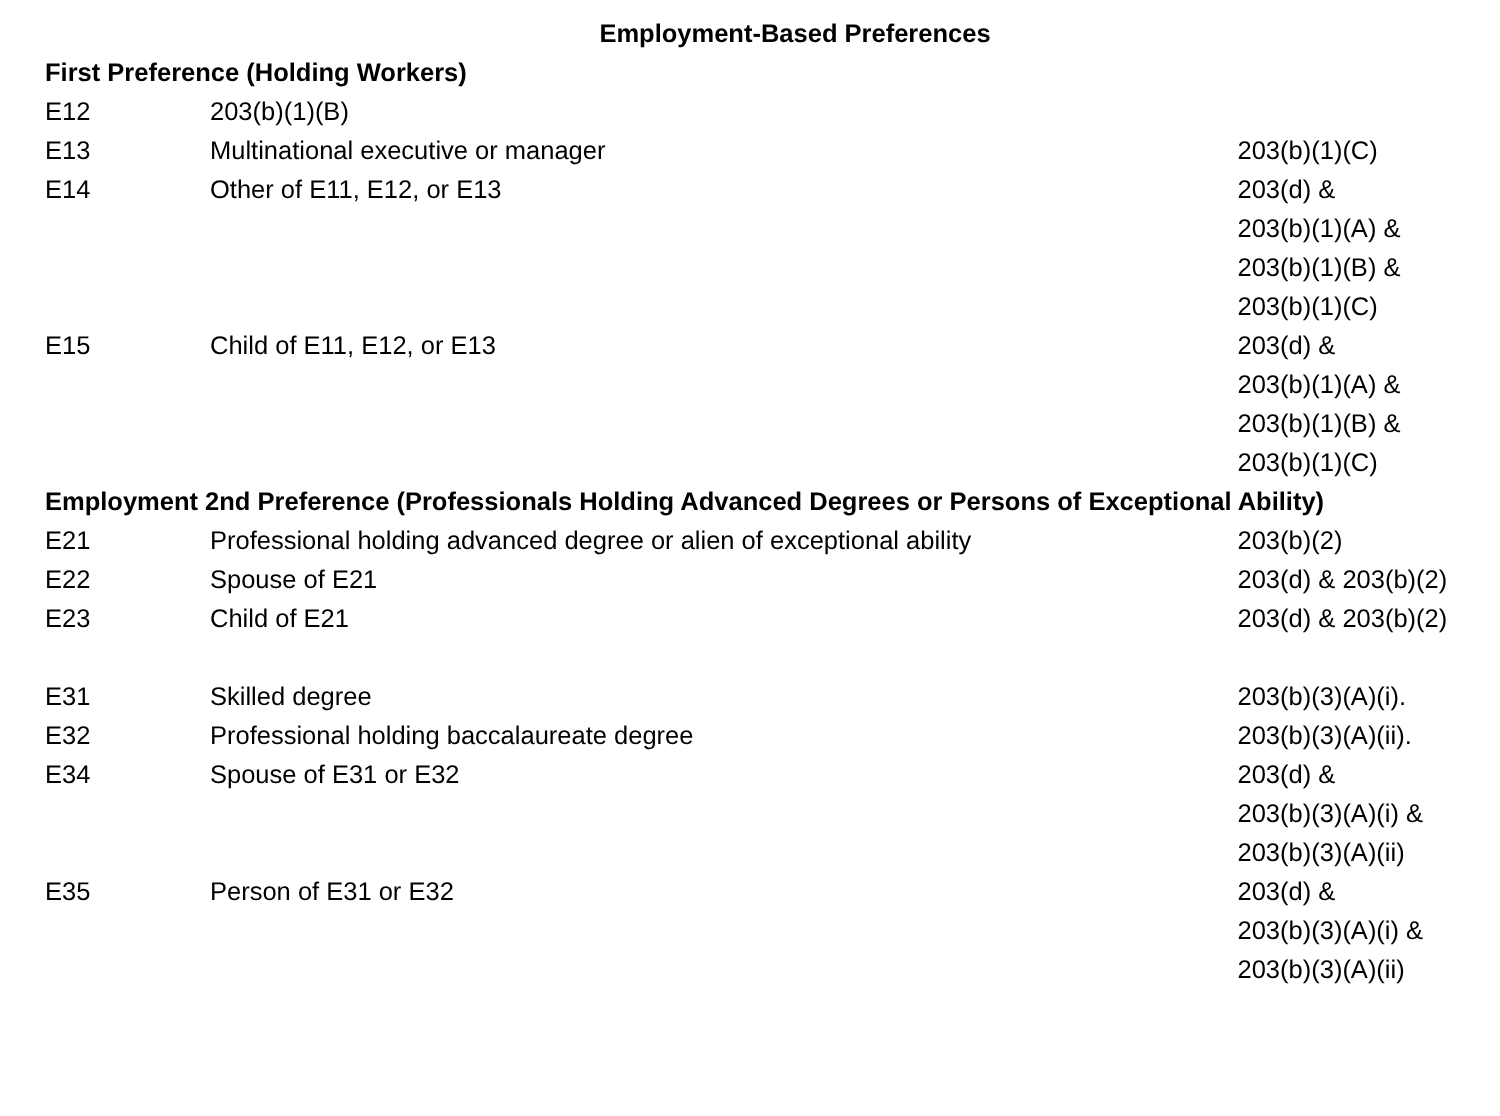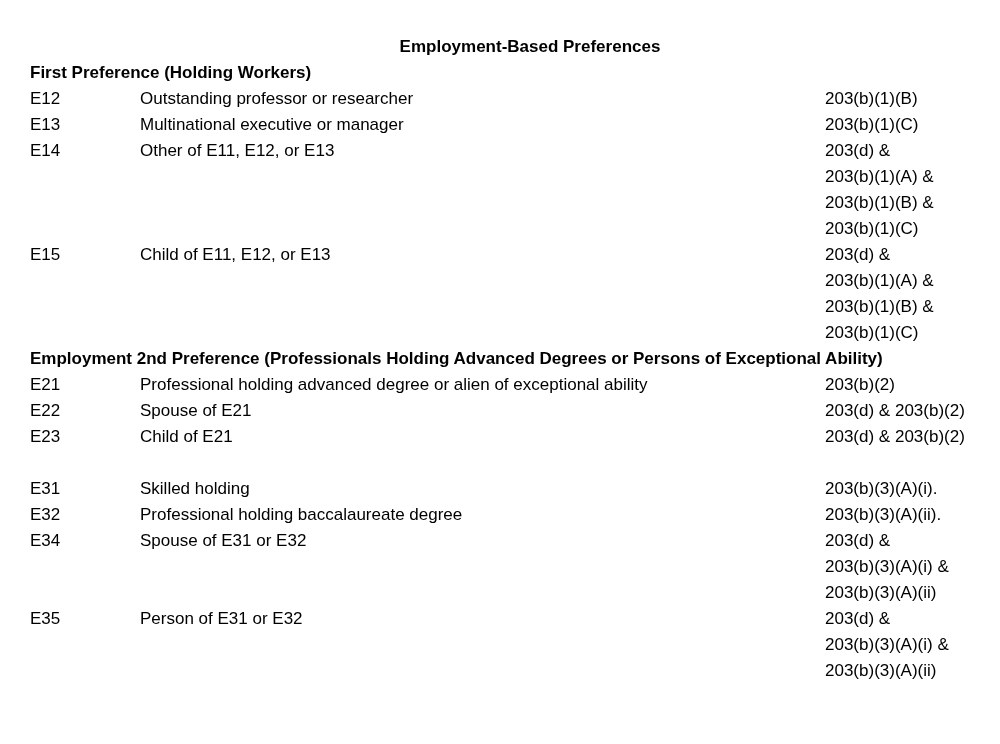--- a/index.html
+++ b/index.html
@@ -12,21 +12,20 @@
     height: 744px;
     overflow: hidden;
     font-family: "Liberation Sans", sans-serif;
     font-size: 17px;
     line-height: 26px;
     color: #000000;
   }
   .doc {
     padding: 10px 0 0 30px;
     width: 970px;
-    margin-top: 24px;
   }
   .title {
     font-weight: 700;
     text-align: center;
     padding-left: 30px;
   }
   .section-heading {
     font-weight: 700;
     white-space: nowrap;
   }
@@ -47,21 +46,20 @@
 
 <div class="doc">
   <div class="title">Employment-Based Preferences</div>
   <div id="sections">
   <section>
     <div class="section-heading">First Preference (Holding Workers)</div>
     <div class="rows">
 
   <div class="row">
     <div class="cell code">E12</div>
-    <div class="cell desc">Outstanding professor or researcher</div>
     <div class="cell statute">203(b)(1)(B)</div>
   </div>
 
   <div class="row">
     <div class="cell code">E13</div>
     <div class="cell desc">Multinational executive or manager</div>
     <div class="cell statute">203(b)(1)(C)</div>
   </div>
 
   <div class="row">
@@ -104,21 +102,21 @@
     <div class="cell desc">Child of E21</div>
     <div class="cell statute">203(d) &amp; 203(b)(2)</div>
   </div>
 </div>
   </section>
 <div class="spacer"></div>
   <section>
     <div class="rows">
   <div class="row">
     <div class="cell code">E31</div>
-    <div class="cell desc">Skilled holding</div>
+    <div class="cell desc">Skilled degree</div>
     <div class="cell statute">203(b)(3)(A)(i).</div>
   </div>
 
   <div class="row">
     <div class="cell code">E32</div>
     <div class="cell desc">Professional holding baccalaureate degree</div>
     <div class="cell statute">203(b)(3)(A)(ii).</div>
   </div>
 
   <div class="row">

